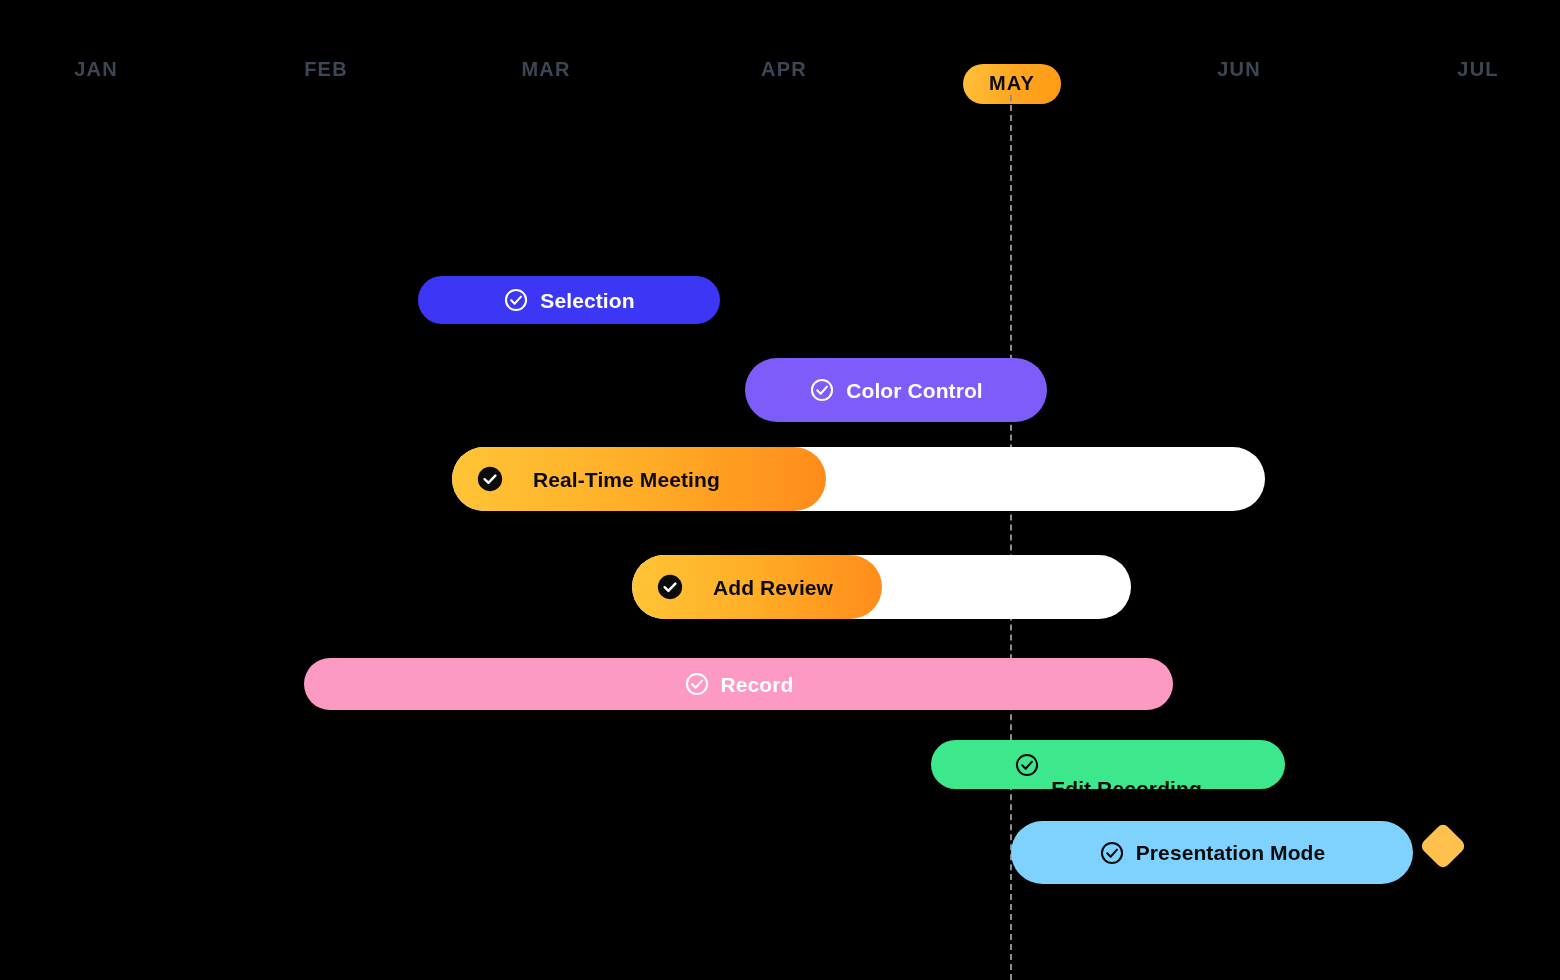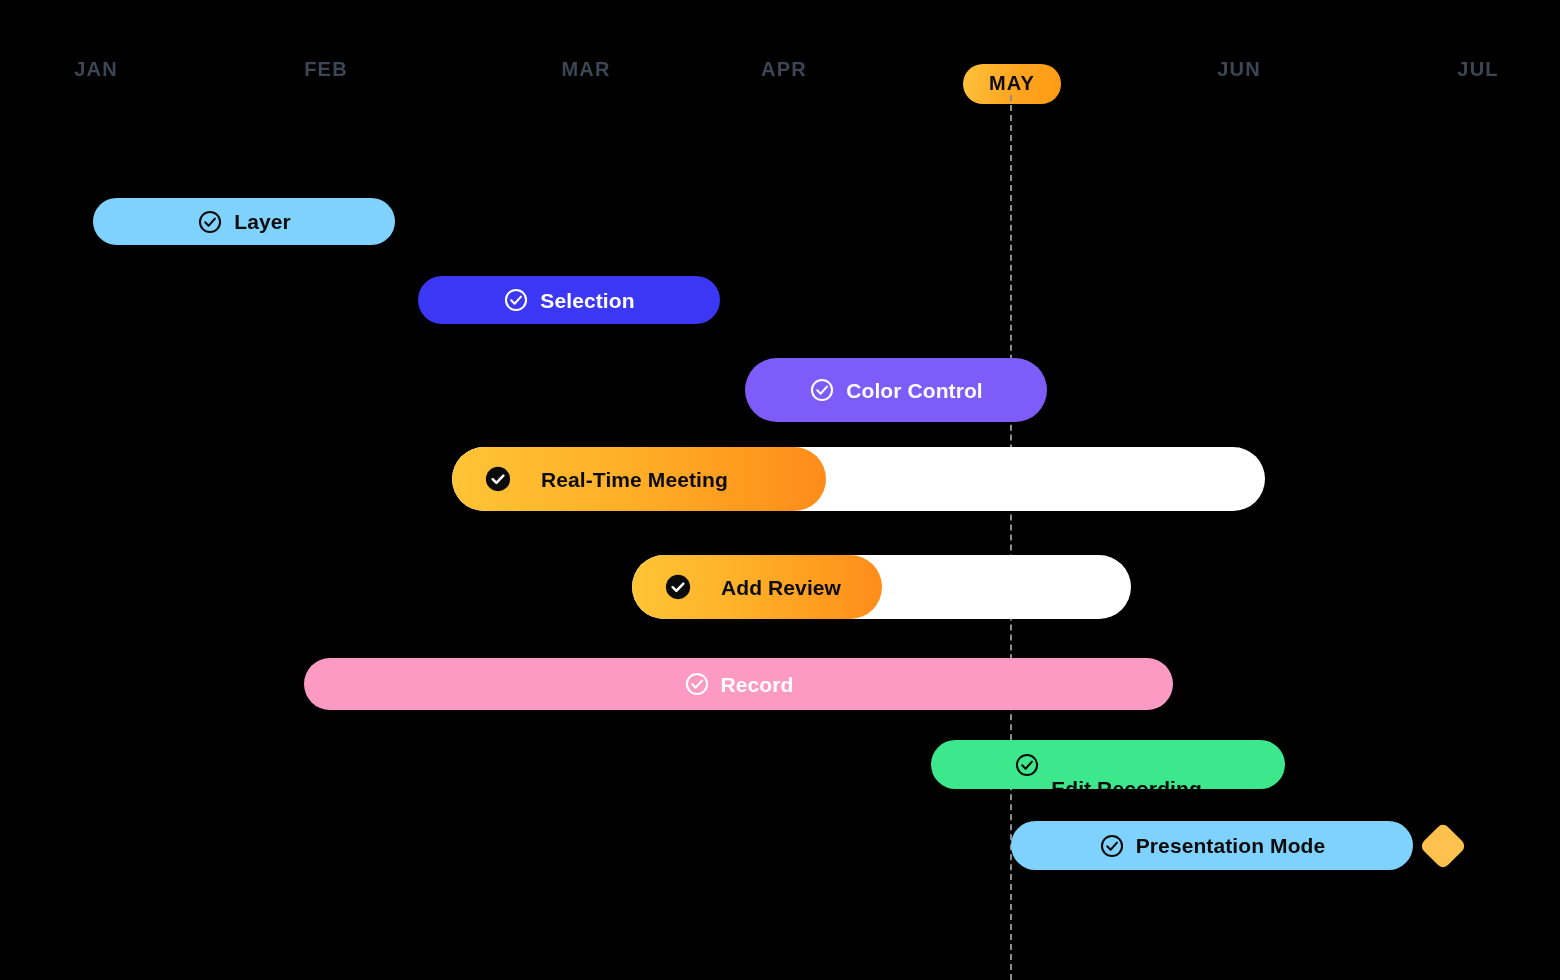--- a/index.html
+++ b/index.html
@@ -109,21 +109,21 @@
     position: absolute;
     left: 0;
     top: 0;
     bottom: 0;
     border-radius: 999px;
     background: linear-gradient(90deg, #ffc436 0%, #ffb028 45%, #ff8c1a 100%);
     z-index: 1;
   }
 
   .bar.track .bar-inner {
-    padding-left: 32px;
+    padding-left: 24px;
     gap: 29px;
   }
 
   
   .check {
     flex: 0 0 auto;
     width: 26px;
     height: 26px;
     display: block;
   }
@@ -140,39 +140,30 @@
   }
 </style>
 </head>
 <body>
 
 <div class="board">
 
   <div class="months">
       <div class="month" style="left: 96px;">JAN</div>
       <div class="month" style="left: 326px;">FEB</div>
-      <div class="month" style="left: 586px;">MAR</div>
+      <div class="month" style="left: 546px;">MAR</div>
       <div class="month" style="left: 784px;">APR</div>
       <div class="month is-current" style="left: 1012px;">MAY</div>
       <div class="month" style="left: 1239px;">JUN</div>
       <div class="month" style="left: 1470px; margin-left: 8px;">JUL</div>
     </div>
 
   <div class="today-line" style="left: 1010px; border-left-color: rgb(141, 141, 141);"></div>
 
   <div class="rows">
-      <div class="bar" style="left: 93px; top: 198px; width: 302px; height: 47px; background: rgb(126, 210, 253);">
-        <div class="bar-inner">
-          <svg viewBox="0 0 24 24" class="check" fill="none">
-            <circle cx="12" cy="12" r="9.3" stroke="#0b0b0b" stroke-width="1.9" fill="none"></circle>
-            <path d="M7.6 12.3 L10.7 15.4 L16.6 8.9" stroke="#0b0b0b" stroke-width="1.9" stroke-linecap="round" stroke-linejoin="round" fill="none"></path>
-          </svg>
-          <span class="bar-label" style="color: rgb(11, 11, 11);">Layer</span>
-        </div>
-      </div>
       <div class="bar" style="left: 418px; top: 276px; width: 302px; height: 48px; background: rgb(59, 55, 245);">
         <div class="bar-inner">
           <svg viewBox="0 0 24 24" class="check" fill="none">
             <circle cx="12" cy="12" r="9.3" stroke="#ffffff" stroke-width="1.9" fill="none"></circle>
             <path d="M7.6 12.3 L10.7 15.4 L16.6 8.9" stroke="#ffffff" stroke-width="1.9" stroke-linecap="round" stroke-linejoin="round" fill="none"></path>
           </svg>
           <span class="bar-label" style="color: rgb(255, 255, 255);">Selection</span>
         </div>
       </div>
       <div class="bar" style="left: 745px; top: 358px; width: 302px; height: 64px; background: rgb(125, 92, 250);">
@@ -215,21 +206,21 @@
       </div>
       <div class="bar" style="left: 931px; top: 740px; width: 354px; height: 49px; background: rgb(60, 232, 139);">
         <div class="bar-inner">
           <svg viewBox="0 0 24 24" class="check" fill="none">
             <circle cx="12" cy="12" r="9.3" stroke="#0b0b0b" stroke-width="1.9" fill="none"></circle>
             <path d="M7.6 12.3 L10.7 15.4 L16.6 8.9" stroke="#0b0b0b" stroke-width="1.9" stroke-linecap="round" stroke-linejoin="round" fill="none"></path>
           </svg>
           <span class="bar-label" style="color: rgb(11, 11, 11); margin-top: 48px;">Edit Recording</span>
         </div>
       </div>
-      <div class="bar" style="left: 1011px; top: 821px; width: 402px; height: 49px; background: rgb(126, 210, 253);">
+      <div class="bar" style="left: 1011px; top: 821px; width: 402px; height: 63px; background: rgb(126, 210, 253);">
         <div class="bar-inner">
           <svg viewBox="0 0 24 24" class="check" fill="none">
             <circle cx="12" cy="12" r="9.3" stroke="#0b0b0b" stroke-width="1.9" fill="none"></circle>
             <path d="M7.6 12.3 L10.7 15.4 L16.6 8.9" stroke="#0b0b0b" stroke-width="1.9" stroke-linecap="round" stroke-linejoin="round" fill="none"></path>
           </svg>
           <span class="bar-label" style="color: rgb(11, 11, 11);">Presentation Mode</span>
         </div>
       </div>
       <div class="milestone" style="left: 1426px; top: 829px; width: 34px; height: 34px; background: rgb(255, 193, 77);"></div>
     </div>

